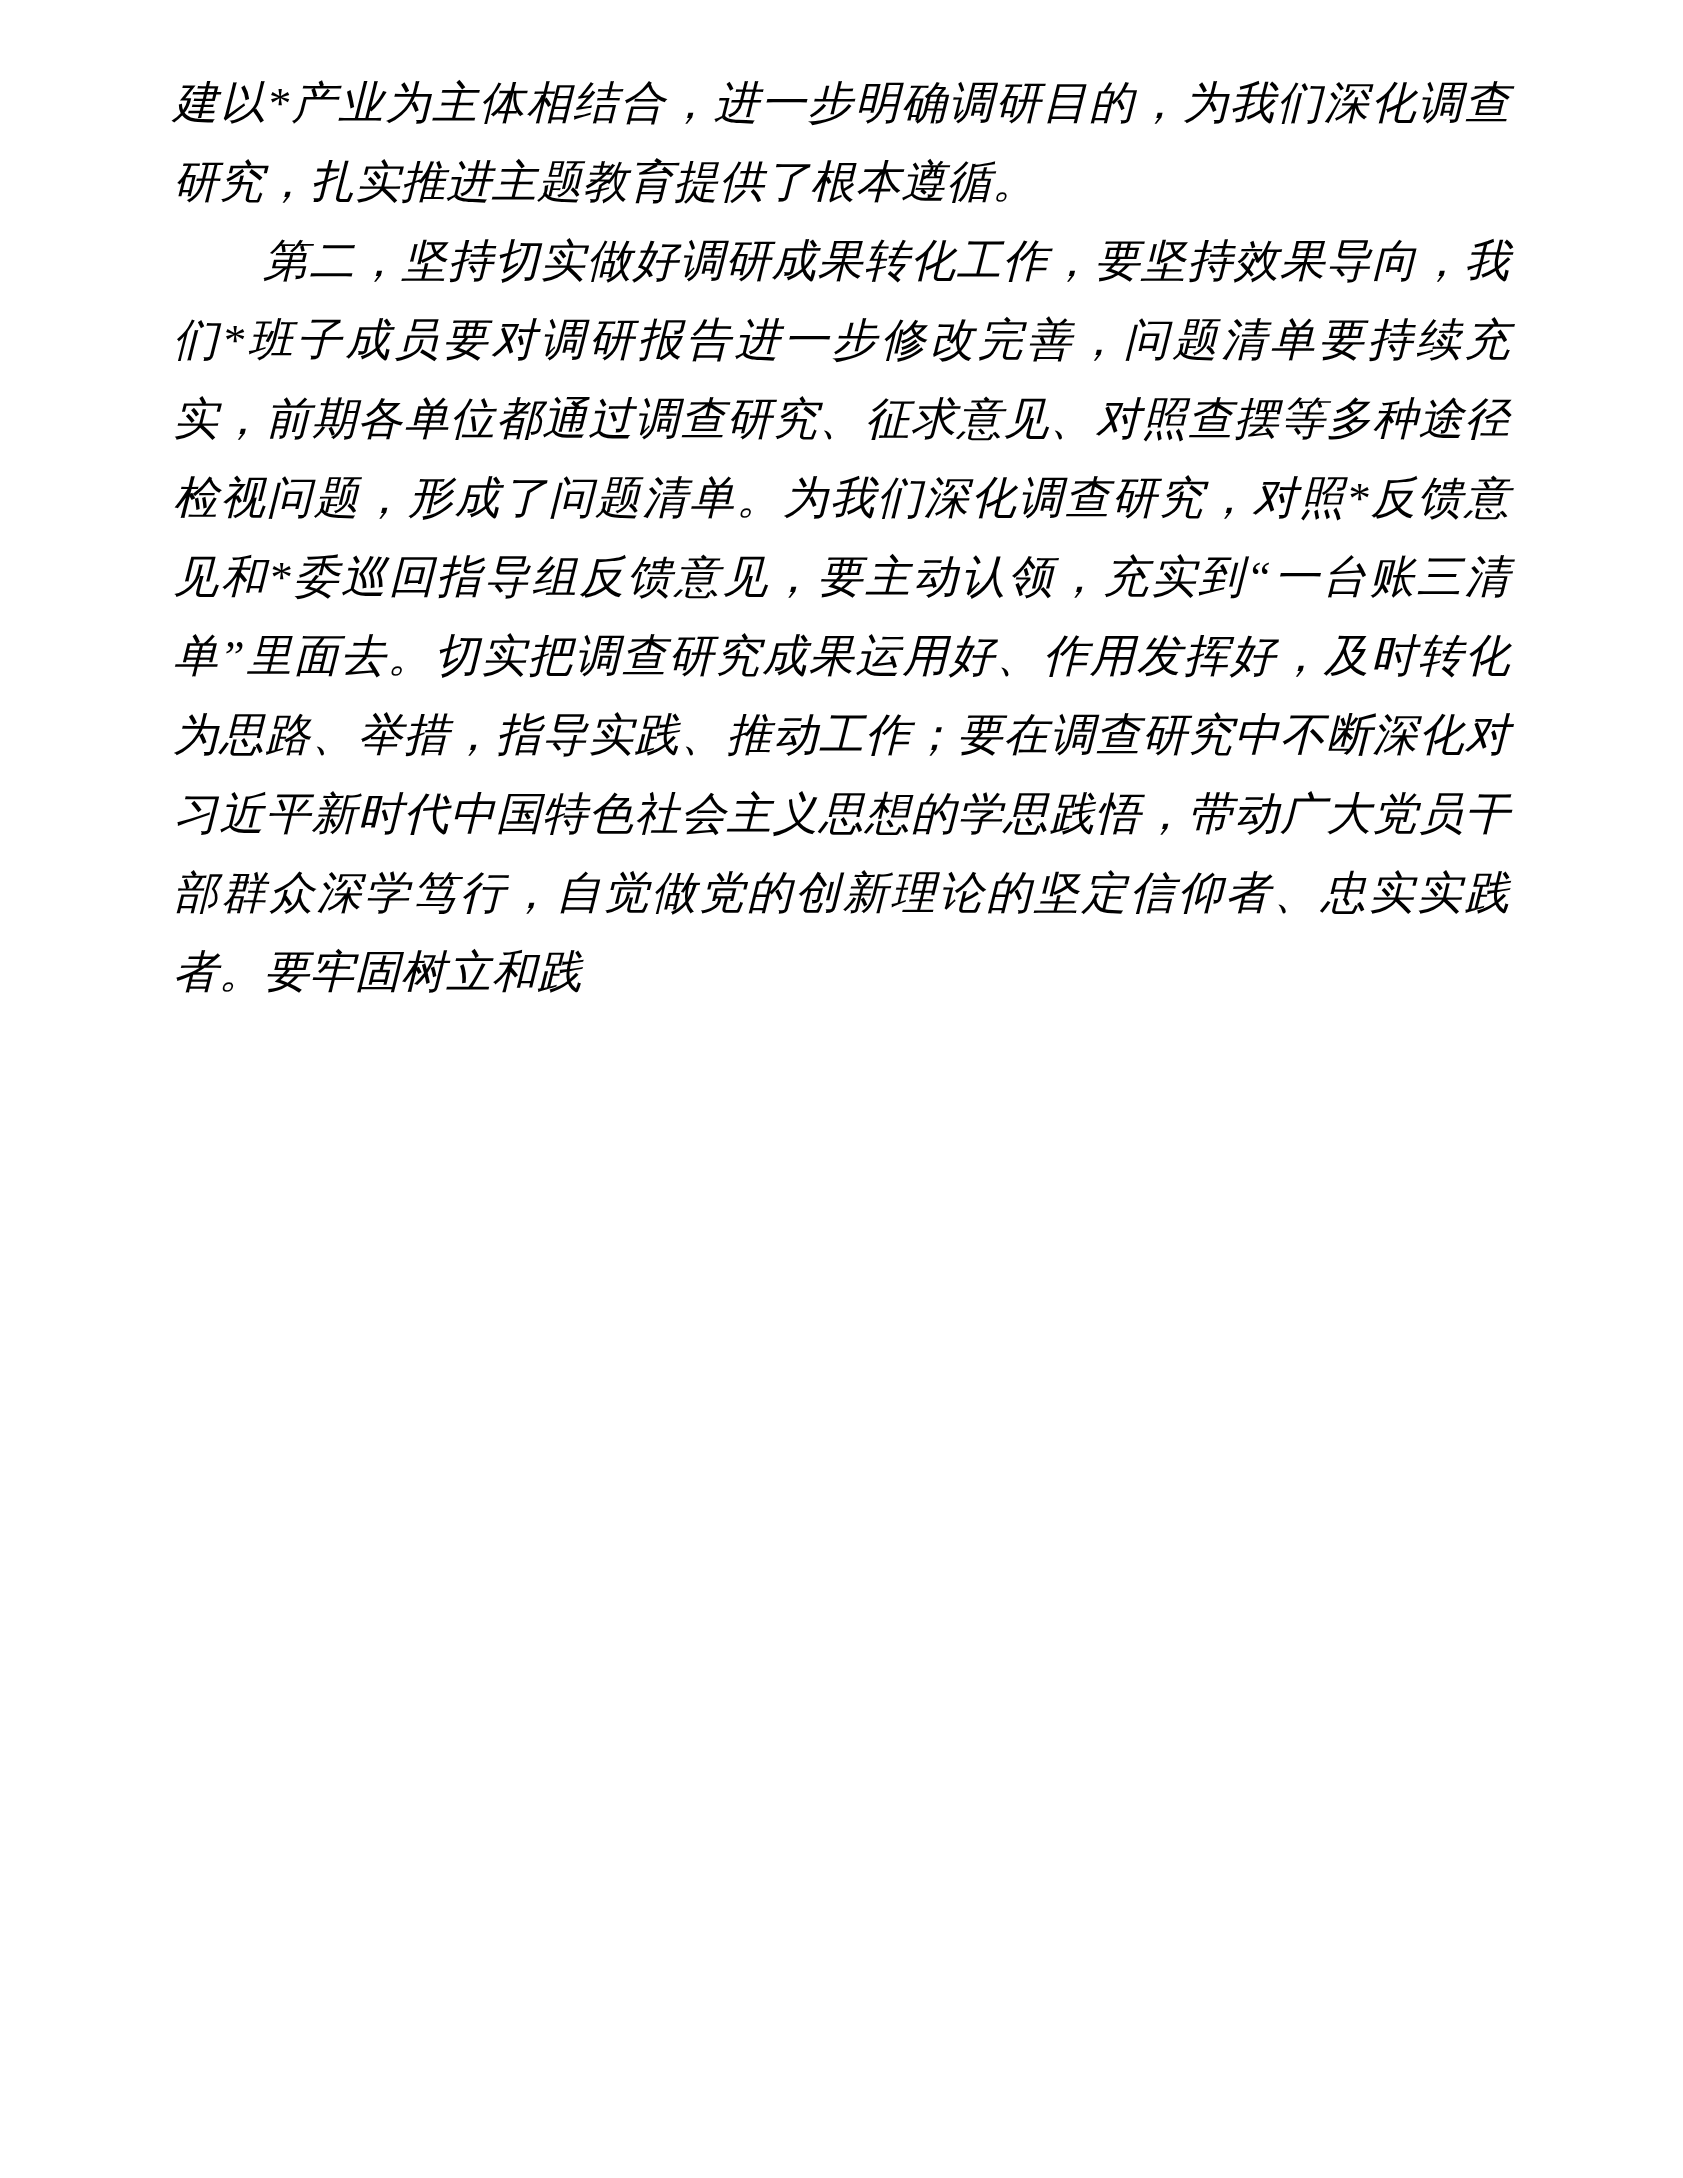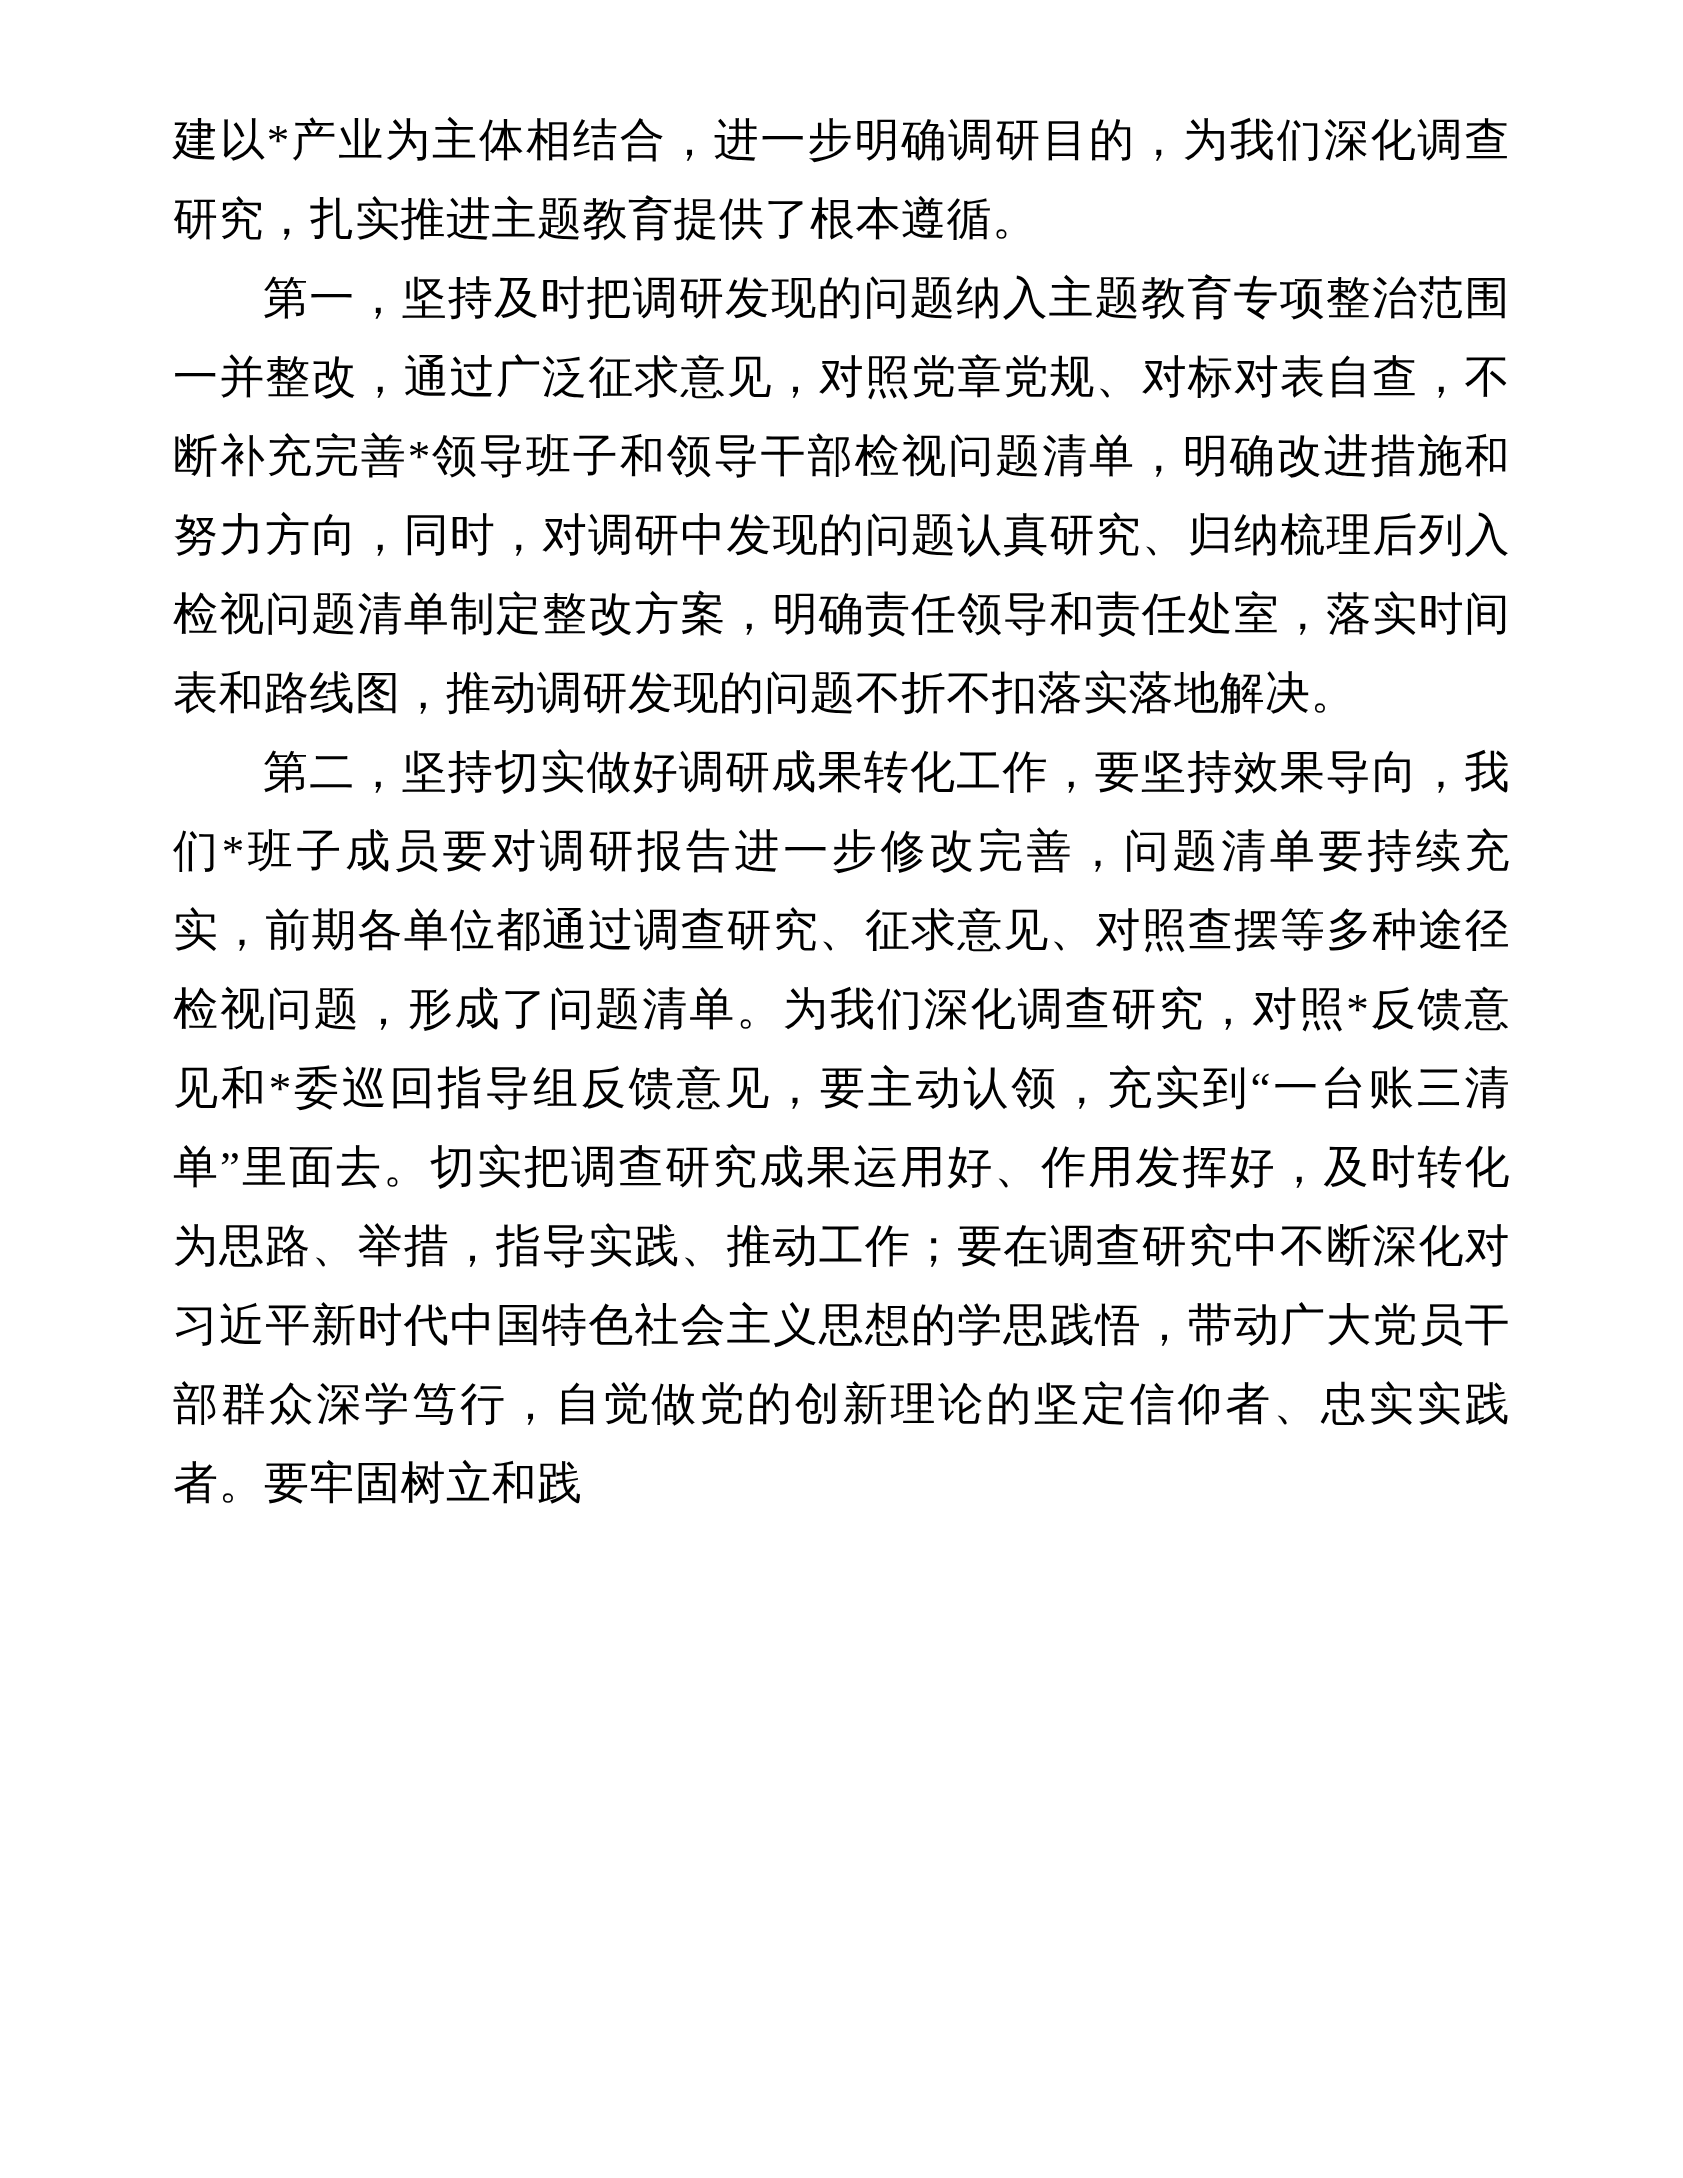--- a/index.html
+++ b/index.html
@@ -12,38 +12,38 @@
     height: 2178px;
     overflow: hidden;
     font-family: "Liberation Serif", "DejaVu Serif", serif;
   }
   .page {
     box-sizing: border-box;
     width: 1683px;
     height: 1784px;
     background: #ffffff;
     color: #000000;
-    padding: 101px 173px 0 173px;
+    padding: 64px 173px 0 173px;
+    font-style: italic;
   }
   .doc-body p {
     margin: 0;
     font-size: 45px;
     line-height: 79px;
     text-align: justify;
     text-indent: 2em;
     letter-spacing: 0.5px;
     word-break: break-all;
   }
   .doc-body p.continuation {
     text-indent: 0;
   }
 </style>
 </head>
 <body>
 
 <div class="page">
   <div class="doc-body">
     <p class="continuation">建以*产业为主体相结合，进一步明确调研目的，为我们深化调查研究，扎实推进主题教育提供了根本遵循。</p>
-    <p>第一，坚持及时把调研发现的问题纳入主题教育专项整治范围一并整改，通过广泛征求意见，对照党章党规、对标对表自查，不断补充完善*领导班子和领导干部检视问题清单，明确改进措施和努力方向，同时，对调研中发现的问题认真研究、归纳梳理后列入检视问题清单制定整改方案，明确责任领导和责任处室，落实时间表和路线图，推动调研发现的问题不折不扣落实落地解决。</p>
     <p>第二，坚持切实做好调研成果转化工作，要坚持效果导向，我们*班子成员要对调研报告进一步修改完善，问题清单要持续充实，前期各单位都通过调查研究、征求意见、对照查摆等多种途径检视问题，形成了问题清单。为我们深化调查研究，对照*反馈意见和*委巡回指导组反馈意见，要主动认领，充实到“一台账三清单”里面去。切实把调查研究成果运用好、作用发挥好，及时转化为思路、举措，指导实践、推动工作；要在调查研究中不断深化对习近平新时代中国特色社会主义思想的学思践悟，带动广大党员干部群众深学笃行，自觉做党的创新理论的坚定信仰者、忠实实践者。要牢固树立和践</p>
   </div>
 </div>
 
 
 </body></html>

